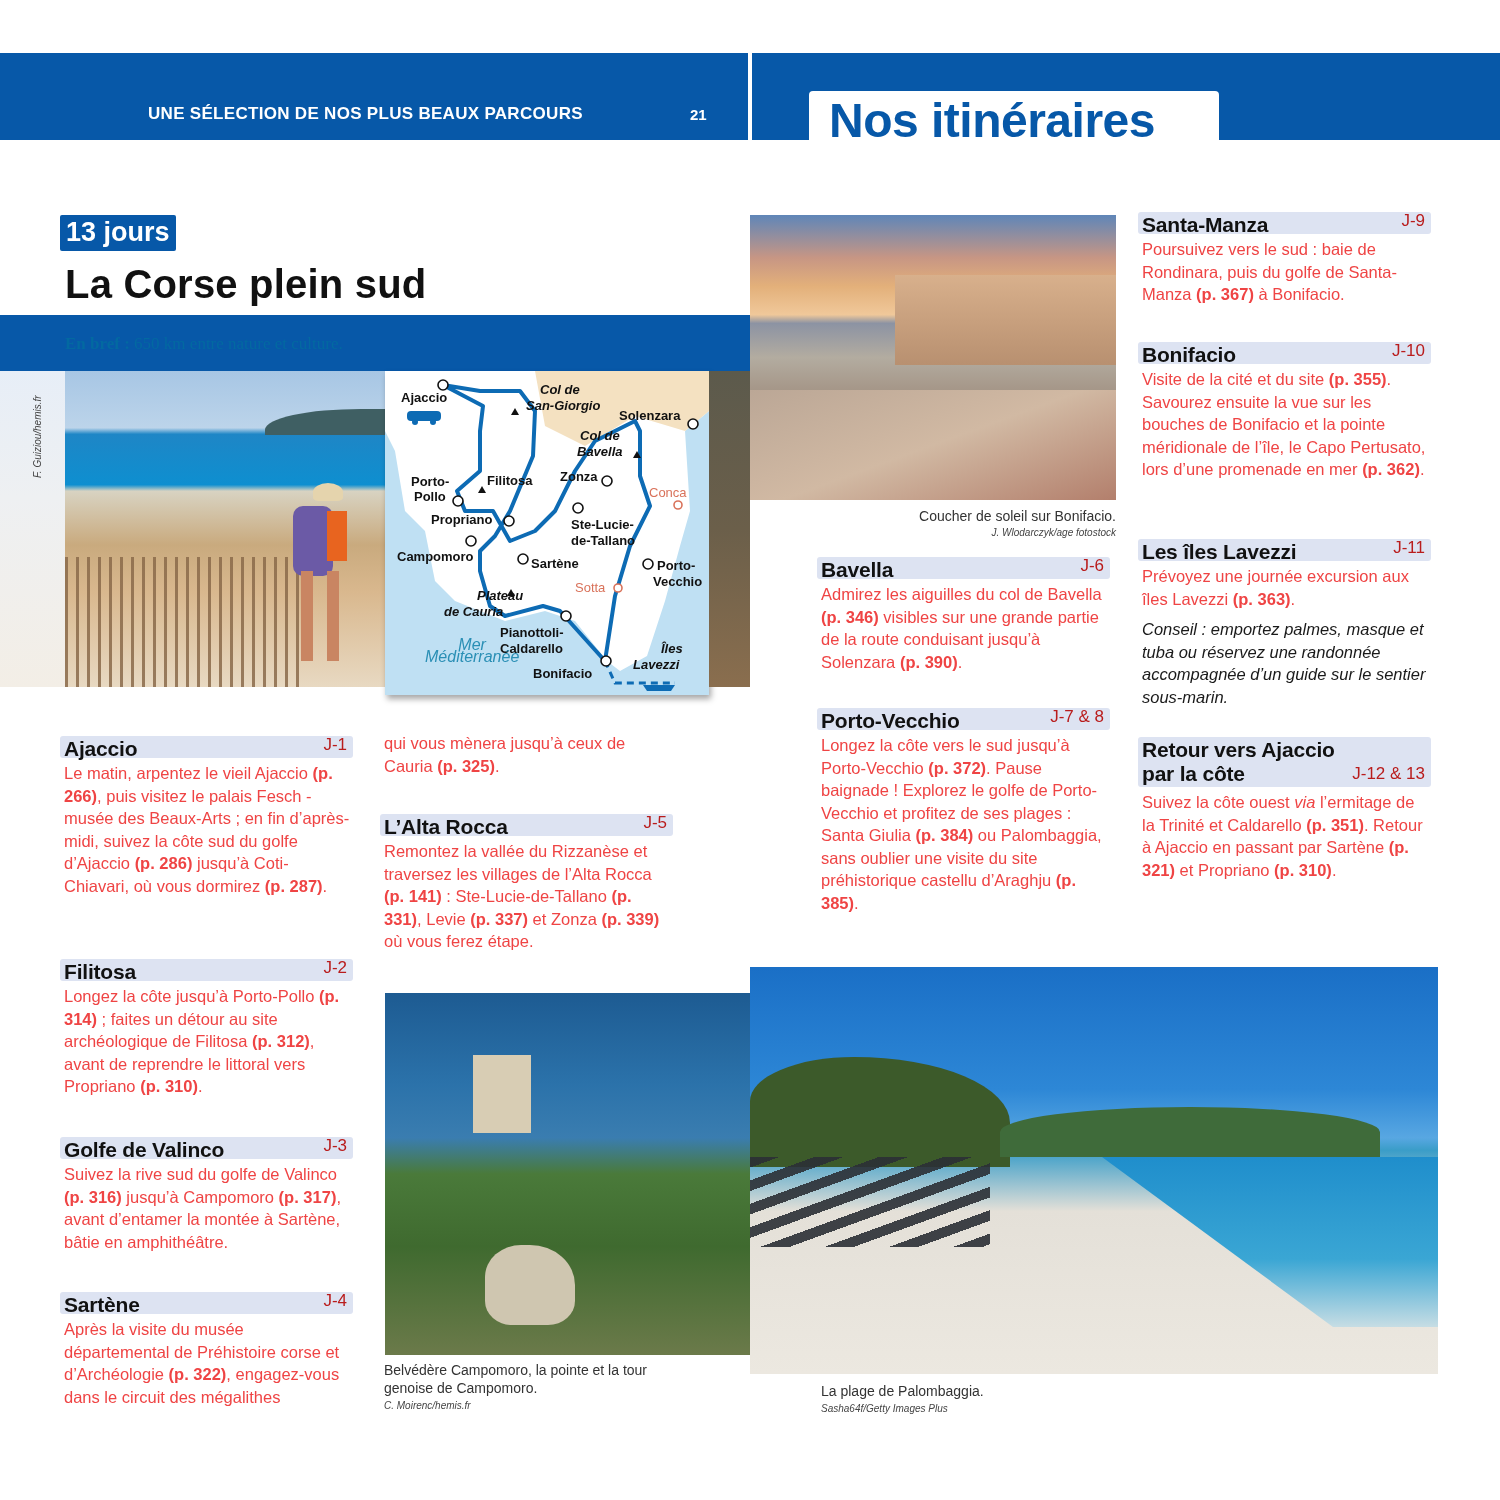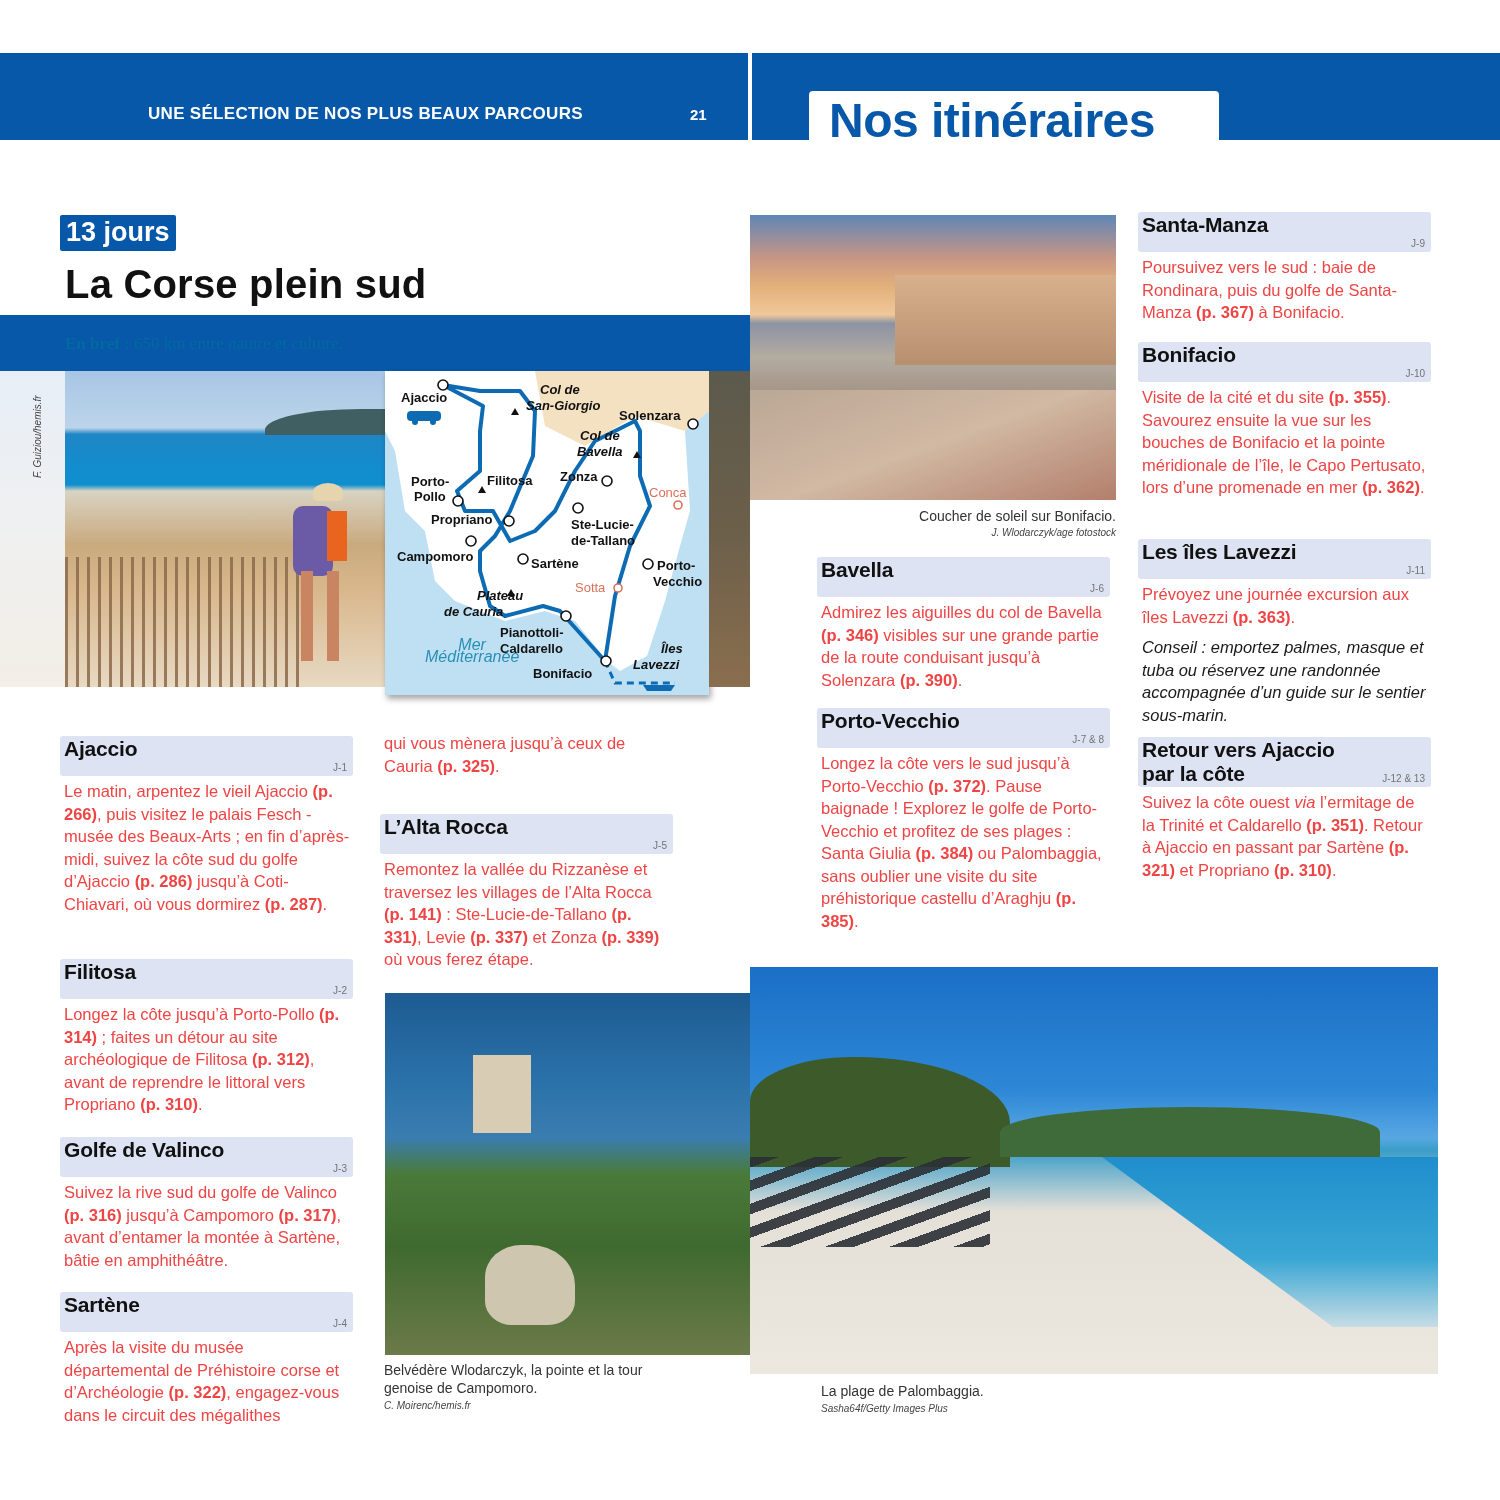--- a/index.html
+++ b/index.html
@@ -36,24 +36,24 @@
 
   #map { left: 385px; top: 371px; width: 324px; height: 324px; background: #bfe0f3; box-shadow: 2px 4px 6px rgba(0,0,0,0.35); }
   #map svg { position: absolute; left: 0; top: 0; }
   .map-label { position: absolute; font-size: 13px; font-weight: bold; color: #111; line-height: 15px; white-space: nowrap; }
   .map-label.it { font-style: italic; }
   .map-label.orange { color: #d9725a; font-weight: normal; }
   .map-label.sea { color: #2a8fb5; font-style: italic; font-weight: normal; font-size: 16px; line-height: 12px; text-align: center; }
   #photo-edge { left: 709px; top: 371px; width: 41px; height: 316px; background: linear-gradient(#5c5a4c, #6b5f4a 50%, #8a6e4e); }
 
   .section { position: absolute; width: 293px; }
-  .sec-head { background: #dde3f2; border-radius: 3px; position: relative; padding: 0 8px 0 4px; height: 40px; }
+  .sec-head { background: #dde3f2; border-radius: 3px; position: relative; padding: 0 8px 0 4px; height: 22px; }
   .sec-head.two { height: 50px; }
   .sec-name { font-size: 21px; font-weight: bold; color: #111; line-height: 26px; letter-spacing: -0.2px; }
-  .sec-day { position: absolute; right: 6px; bottom: 3px; font-size: 10px; color: #737373; margin-top: 12px; }
+  .sec-day { position: absolute; right: 6px; bottom: 3px; font-size: 17px; color: #b91c1c; margin-top: 12px; }
   .sec-body { font-size: 16.5px; line-height: 22.5px; color: #ef4444; padding: 4px 0 0 4px; }
   .sec-body b { font-weight: bold; }
   .sec-tip { font-size: 16.5px; line-height: 22.5px; font-style: italic; padding: 8px 0 0 4px; color: #1a1a1a; }
 
   #photo-bonifacio { left: 750px; top: 215px; width: 366px; height: 285px;
      background: linear-gradient(180deg, #5f86b8 0%, #c79684 15%, #e3b07a 25%, #f0c89a 35%, #8c93a3 38%, #b3aca0 50%, #9b8676 70%, #bf9f86 100%); }
   #photo-bonifacio .cliff { position: absolute; left: 145px; top: 60px; width: 221px; height: 90px; background: linear-gradient(#d8b08c, #b89070); }
   #photo-bonifacio .path { position: absolute; left: 0; bottom: 0; width: 366px; height: 110px; background: linear-gradient(160deg, #bba796, #d1b9a3 50%, #b37f6c); }
 
   .caption { position: absolute; font-size: 14px; color: #333; line-height: 18px; }
@@ -173,21 +173,21 @@
   <div class="path"></div>
 </div>
 <div class="caption" style="right:384px;top:507px;text-align:right;width:300px;">Coucher de soleil sur Bonifacio.</div>
 <div class="credit" style="right:384px;top:527px;text-align:right;width:300px;">J. Wlodarczyk/age fotostock</div>
 
 <div class="photo" id="photo-campomoro">
   <div class="tower"></div>
   <div class="rock"></div>
 </div>
 <div class="caption" style="left:384px;top:1361px;">
-  <span>Belvédère Wlodarczyk, la pointe et la tour</span><br>
+  <span>Belvédère Campomoro, la pointe et la tour</span><br>
   <span>genoise de Campomoro.</span>
 </div>
 <div class="credit" style="left:384px;top:1400px;">C. Moirenc/hemis.fr</div>
 
 <div class="photo" id="photo-palombaggia">
   <div class="trees"></div>
   <div class="hill"></div>
   <div class="sea"></div>
   <div class="chairs"></div>
 </div>

